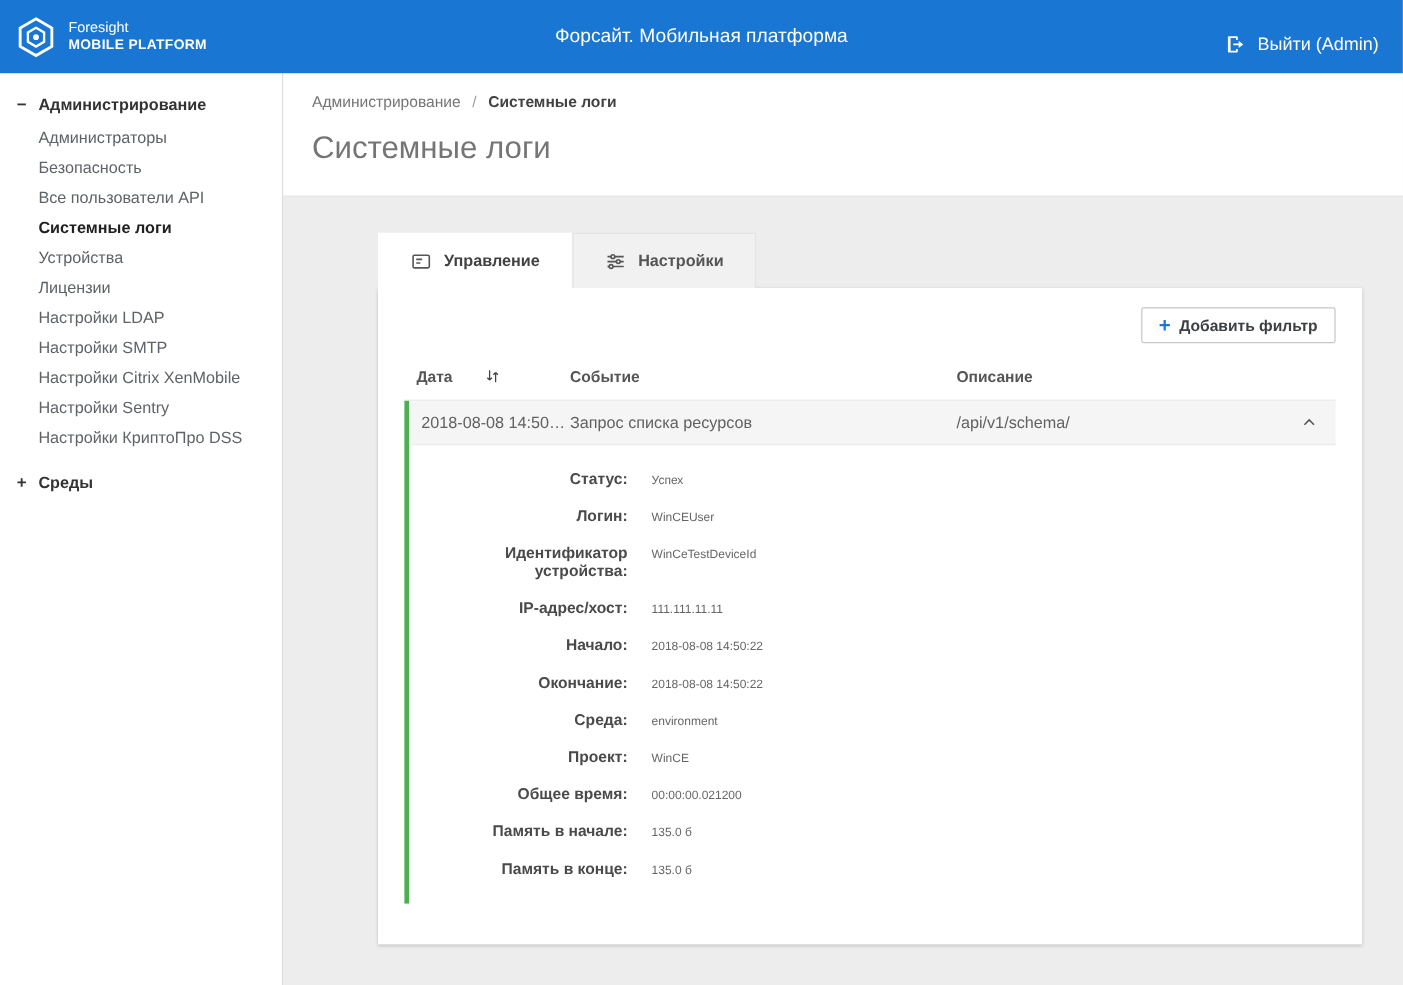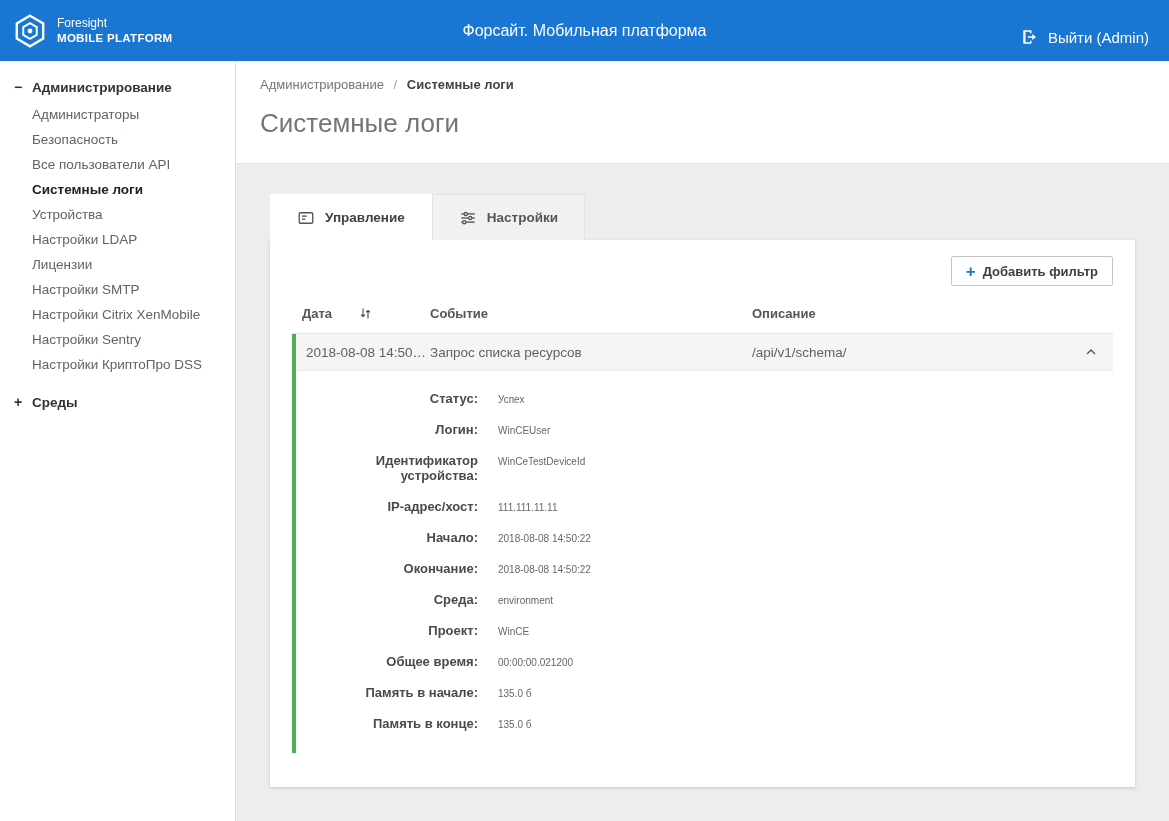--- a/index.html
+++ b/index.html
@@ -27,21 +27,21 @@
 
   
   .main { position:absolute; left:236px; top:61px; right:0; bottom:0; background:#ededed; }
   .page-head { background:#fff; border-bottom:1px solid #e2e2e2; padding:16px 24px 24px; }
   .breadcrumb { font-size:13px; color:#757575; }
   .crumb { cursor:pointer; }
   .crumb-sep { margin:0 6px; color:#9e9e9e; }
   .crumb.current { color:#424242; font-weight:700; cursor:default; }
   .page-title { font-size:26px; font-weight:400; color:#757575; margin-top:16px; }
 
-  .content { padding:30px 34px 0; }
+  .content { padding:30px 34px 0;margin-left:45px; }
 
   
   .tabs { display:flex; }
   .tab { height:46px; padding:0 26px; display:flex; align-items:center; gap:10px; font-size:13.5px; font-weight:700; color:#555; background:#f1f1f1; cursor:pointer; border:1px solid #e3e3e3; border-bottom:none; }
   .tab.active { background:#fff; border-color:transparent; color:#424242; }
   .tab-icon { display:flex; }
 
   
   .card { background:#fff; box-shadow:0 1px 3px rgba(0,0,0,.18); padding:16px 22px 34px; min-height:544px; }
   .card-toolbar { display:flex; justify-content:flex-end; margin-bottom:10px; }
@@ -115,25 +115,25 @@
         <li class="tree-child active">
           <span>Системные логи</span>
         </li>
 
 
         <li class="tree-child">
           <span>Устройства</span>
         </li>
 
         <li class="tree-child">
+          <span>Лицензии</span>
+        </li>
+
+        <li class="tree-child">
           <span>Настройки LDAP</span>
-        </li>
-
-        <li class="tree-child">
-          <span>Лицензии</span>
         </li>
 
         <li class="tree-child">
           <span>Настройки SMTP</span>
         </li>
 
         <li class="tree-child">
           <span>Настройки Citrix XenMobile</span>
         </li>
 

